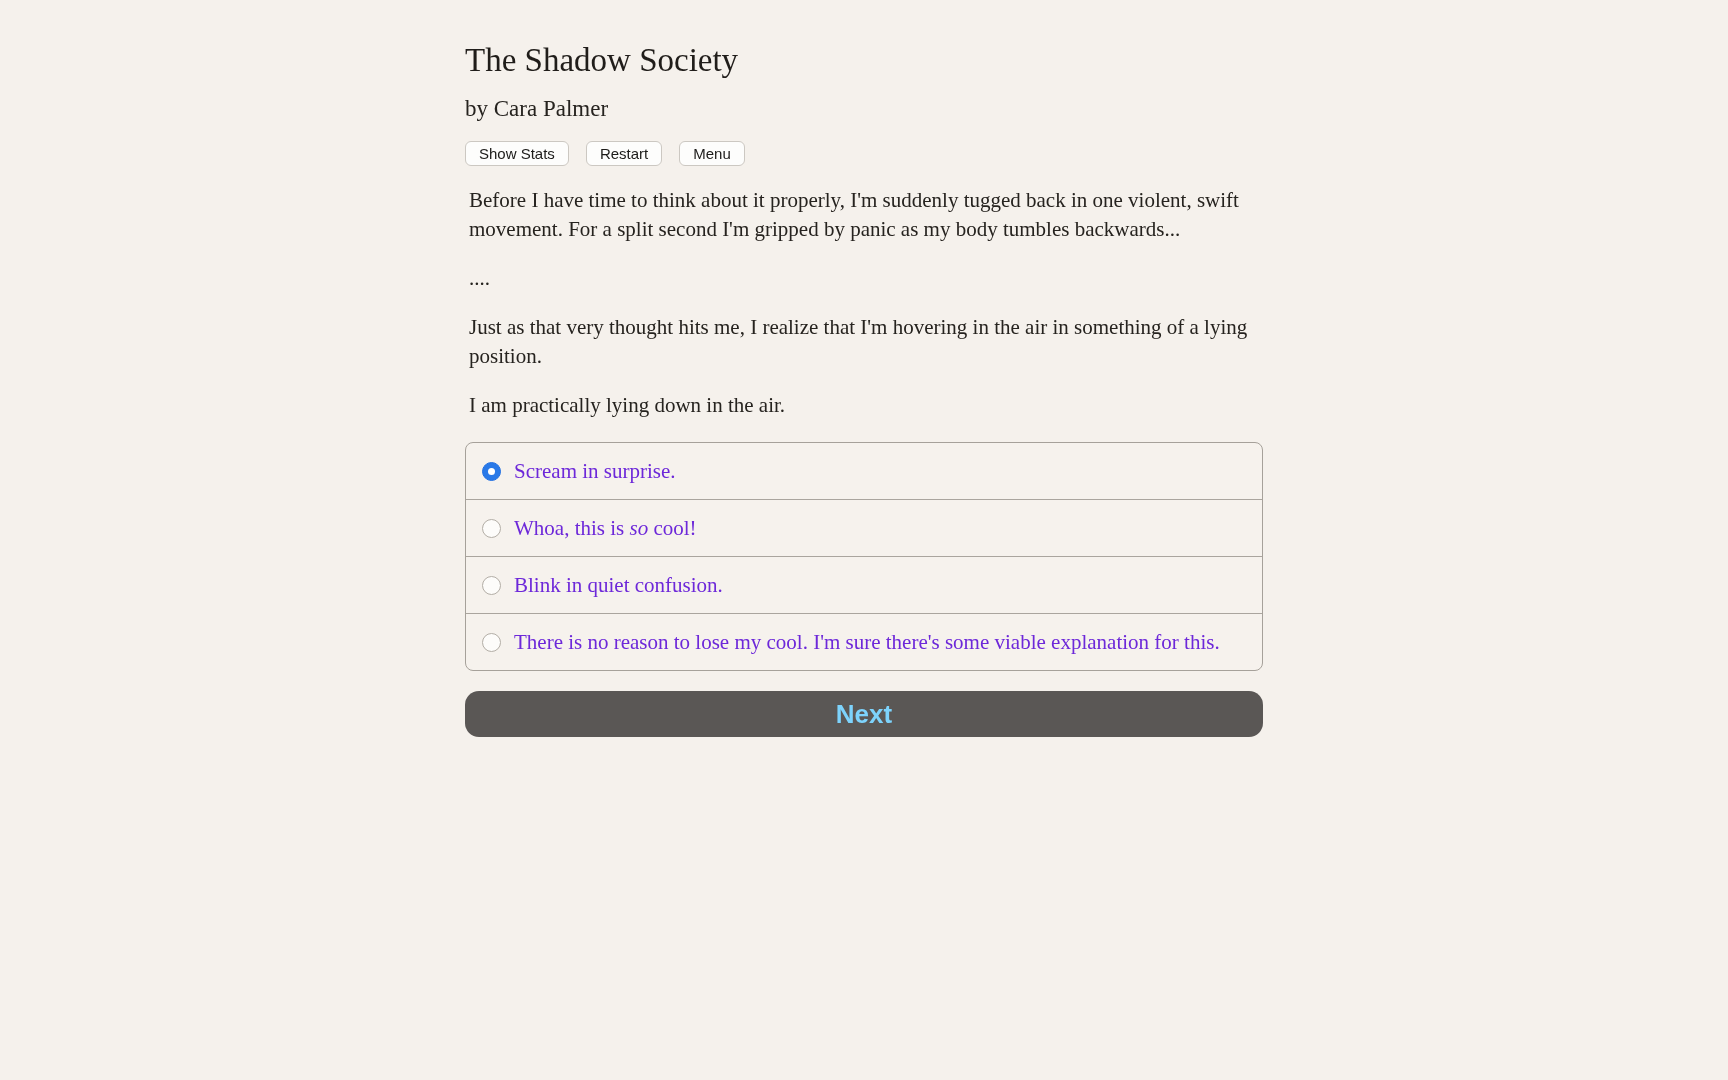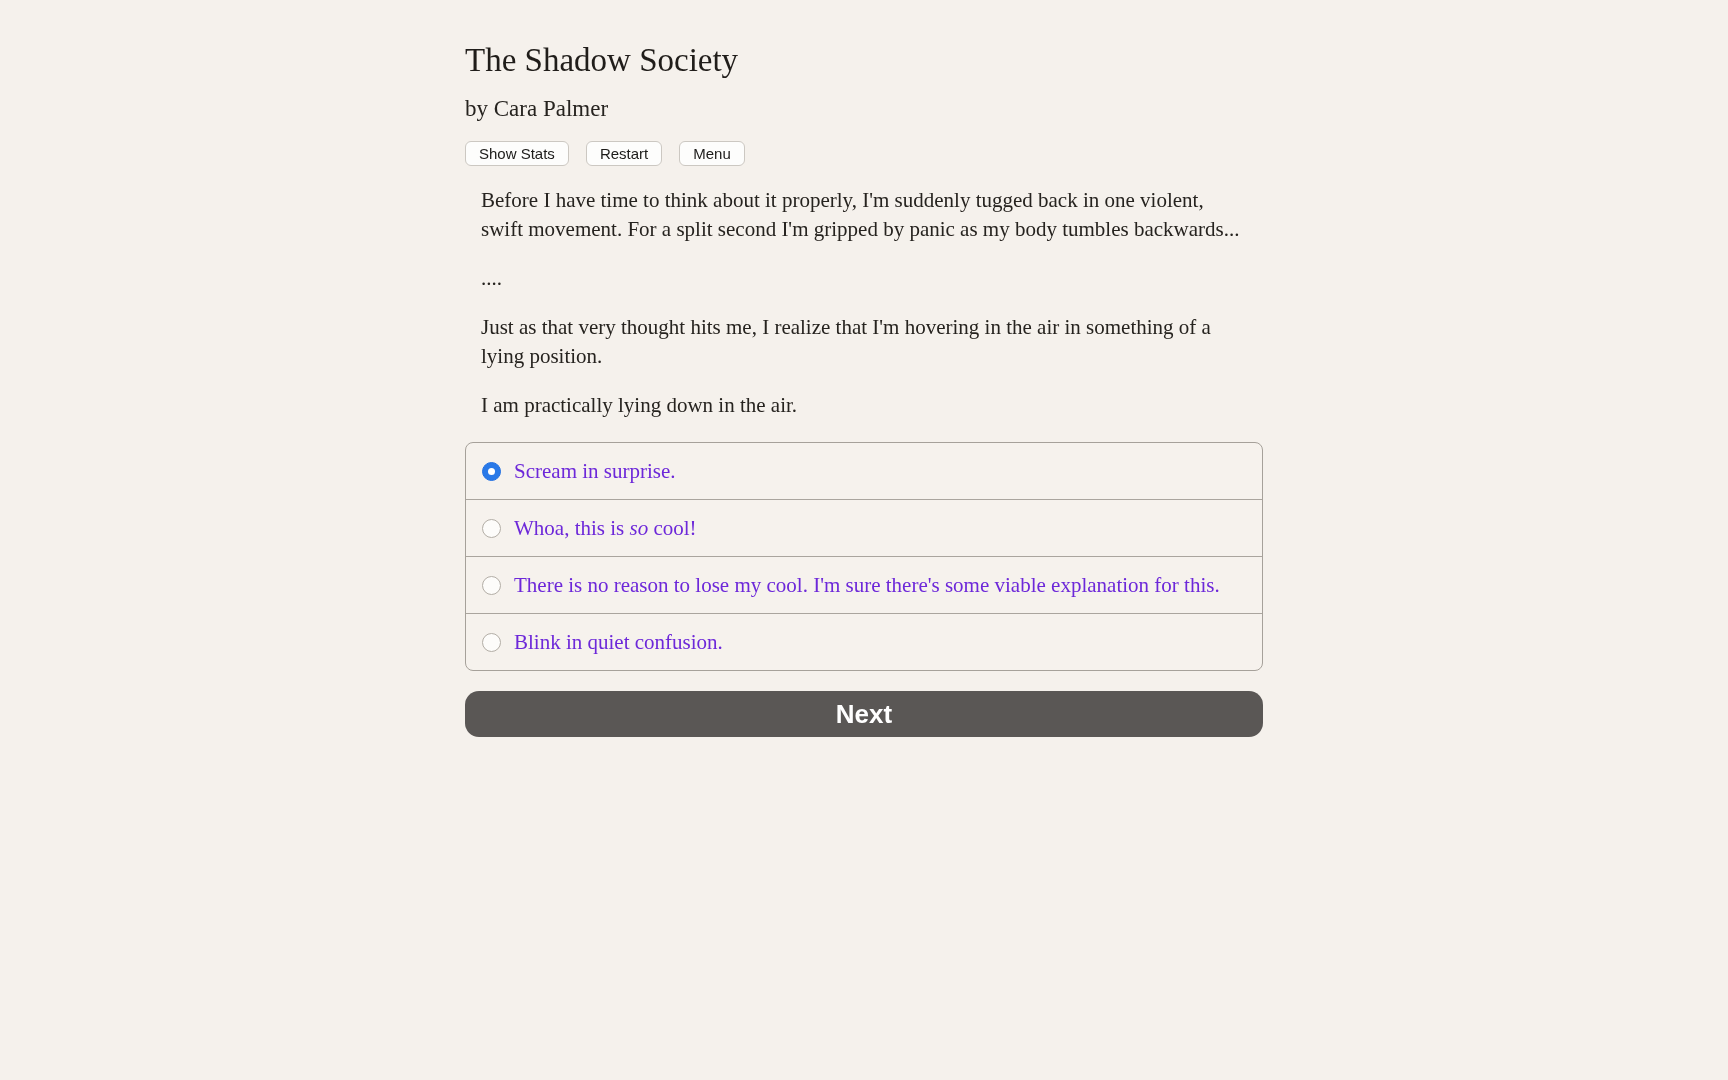--- a/index.html
+++ b/index.html
@@ -49,21 +49,21 @@
     border: 1px solid #ccc8c2;
     border-radius: 6px;
     padding: 3px 13px 20px 13px;
     height: 25px;
     line-height: 17px;
     cursor: pointer;
   }
   .story p {
     font-size: 21px;
     line-height: 29px;
-    margin: 20px 16px;
+    margin: 20px 4px;
   }
   .choice-list {
     margin-top: 22px;
     border: 1px solid #a6a19a;
     border-radius: 8px;
     background: #f6f2ed;
     overflow: hidden;
   }
   .choice-row {
     display: flex;
@@ -110,21 +110,21 @@
     font-style: italic;
   }
   .next-button {
     display: block;
     width: 100%;
     margin-top: 20px;
     height: 46px;
     background: #5a5755;
     border: none;
     border-radius: 14px;
-    color: #ffffff;
+    color: #7dd3fc;
     font-family: "Liberation Sans", sans-serif;
     font-size: 26px;
     font-weight: 700;
     cursor: pointer;
   }
 </style>
 </head>
 <body>
 
 <div class="content">
@@ -153,25 +153,25 @@
       <span class="choice-label"><span>Scream in surprise.</span><span class="it"></span><span></span></span>
     </div>
 
     <div class="choice-row">
       <span class="radio"></span>
       <span class="choice-label"><span>Whoa, this is </span><span class="it">so</span><span> cool!</span></span>
     </div>
 
     <div class="choice-row">
       <span class="radio"></span>
-      <span class="choice-label"><span>There is no reason to lose my cool. I'm sure there's some viable explanation for this.</span><span class="it"></span><span></span></span>
+      <span class="choice-label"><span>Blink in quiet confusion.</span><span class="it"></span><span></span></span>
     </div>
 
     <div class="choice-row">
       <span class="radio"></span>
-      <span class="choice-label"><span>Blink in quiet confusion.</span><span class="it"></span><span></span></span>
+      <span class="choice-label"><span>There is no reason to lose my cool. I'm sure there's some viable explanation for this.</span><span class="it"></span><span></span></span>
     </div>
 
   </div>
 
   <button type="button" class="next-button">Next</button>
 
 </div>
 
 </body></html>

